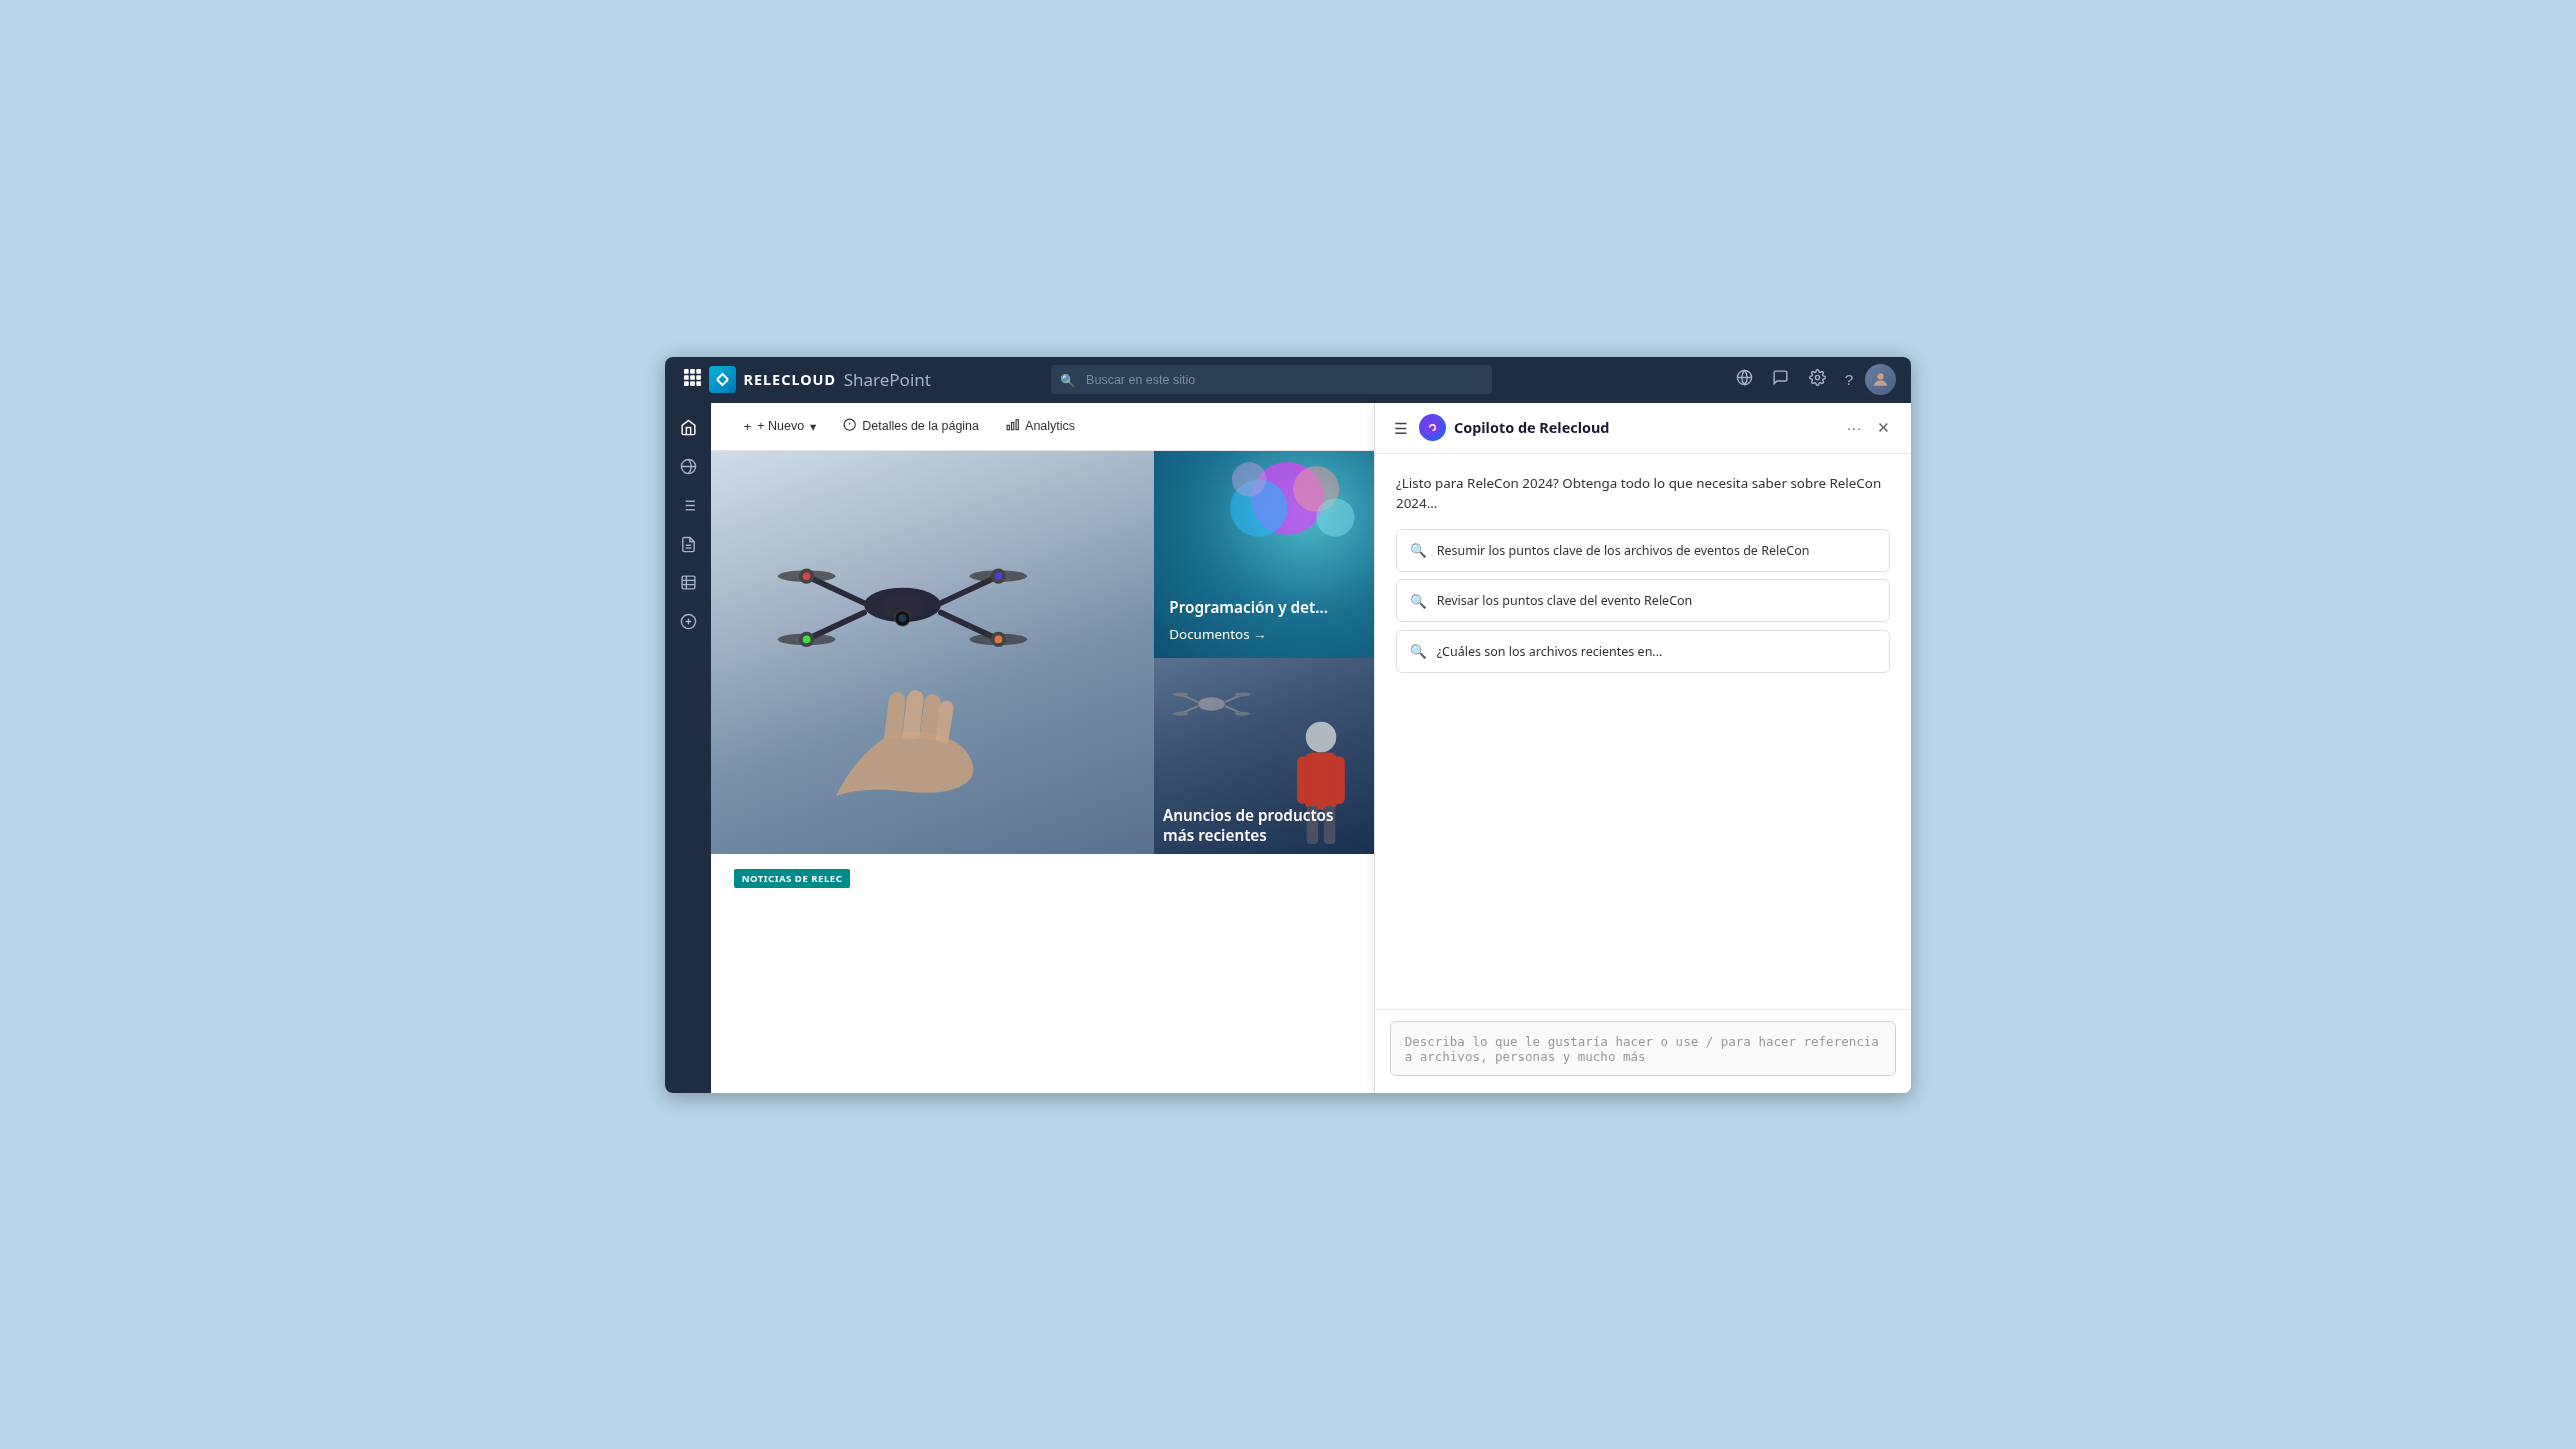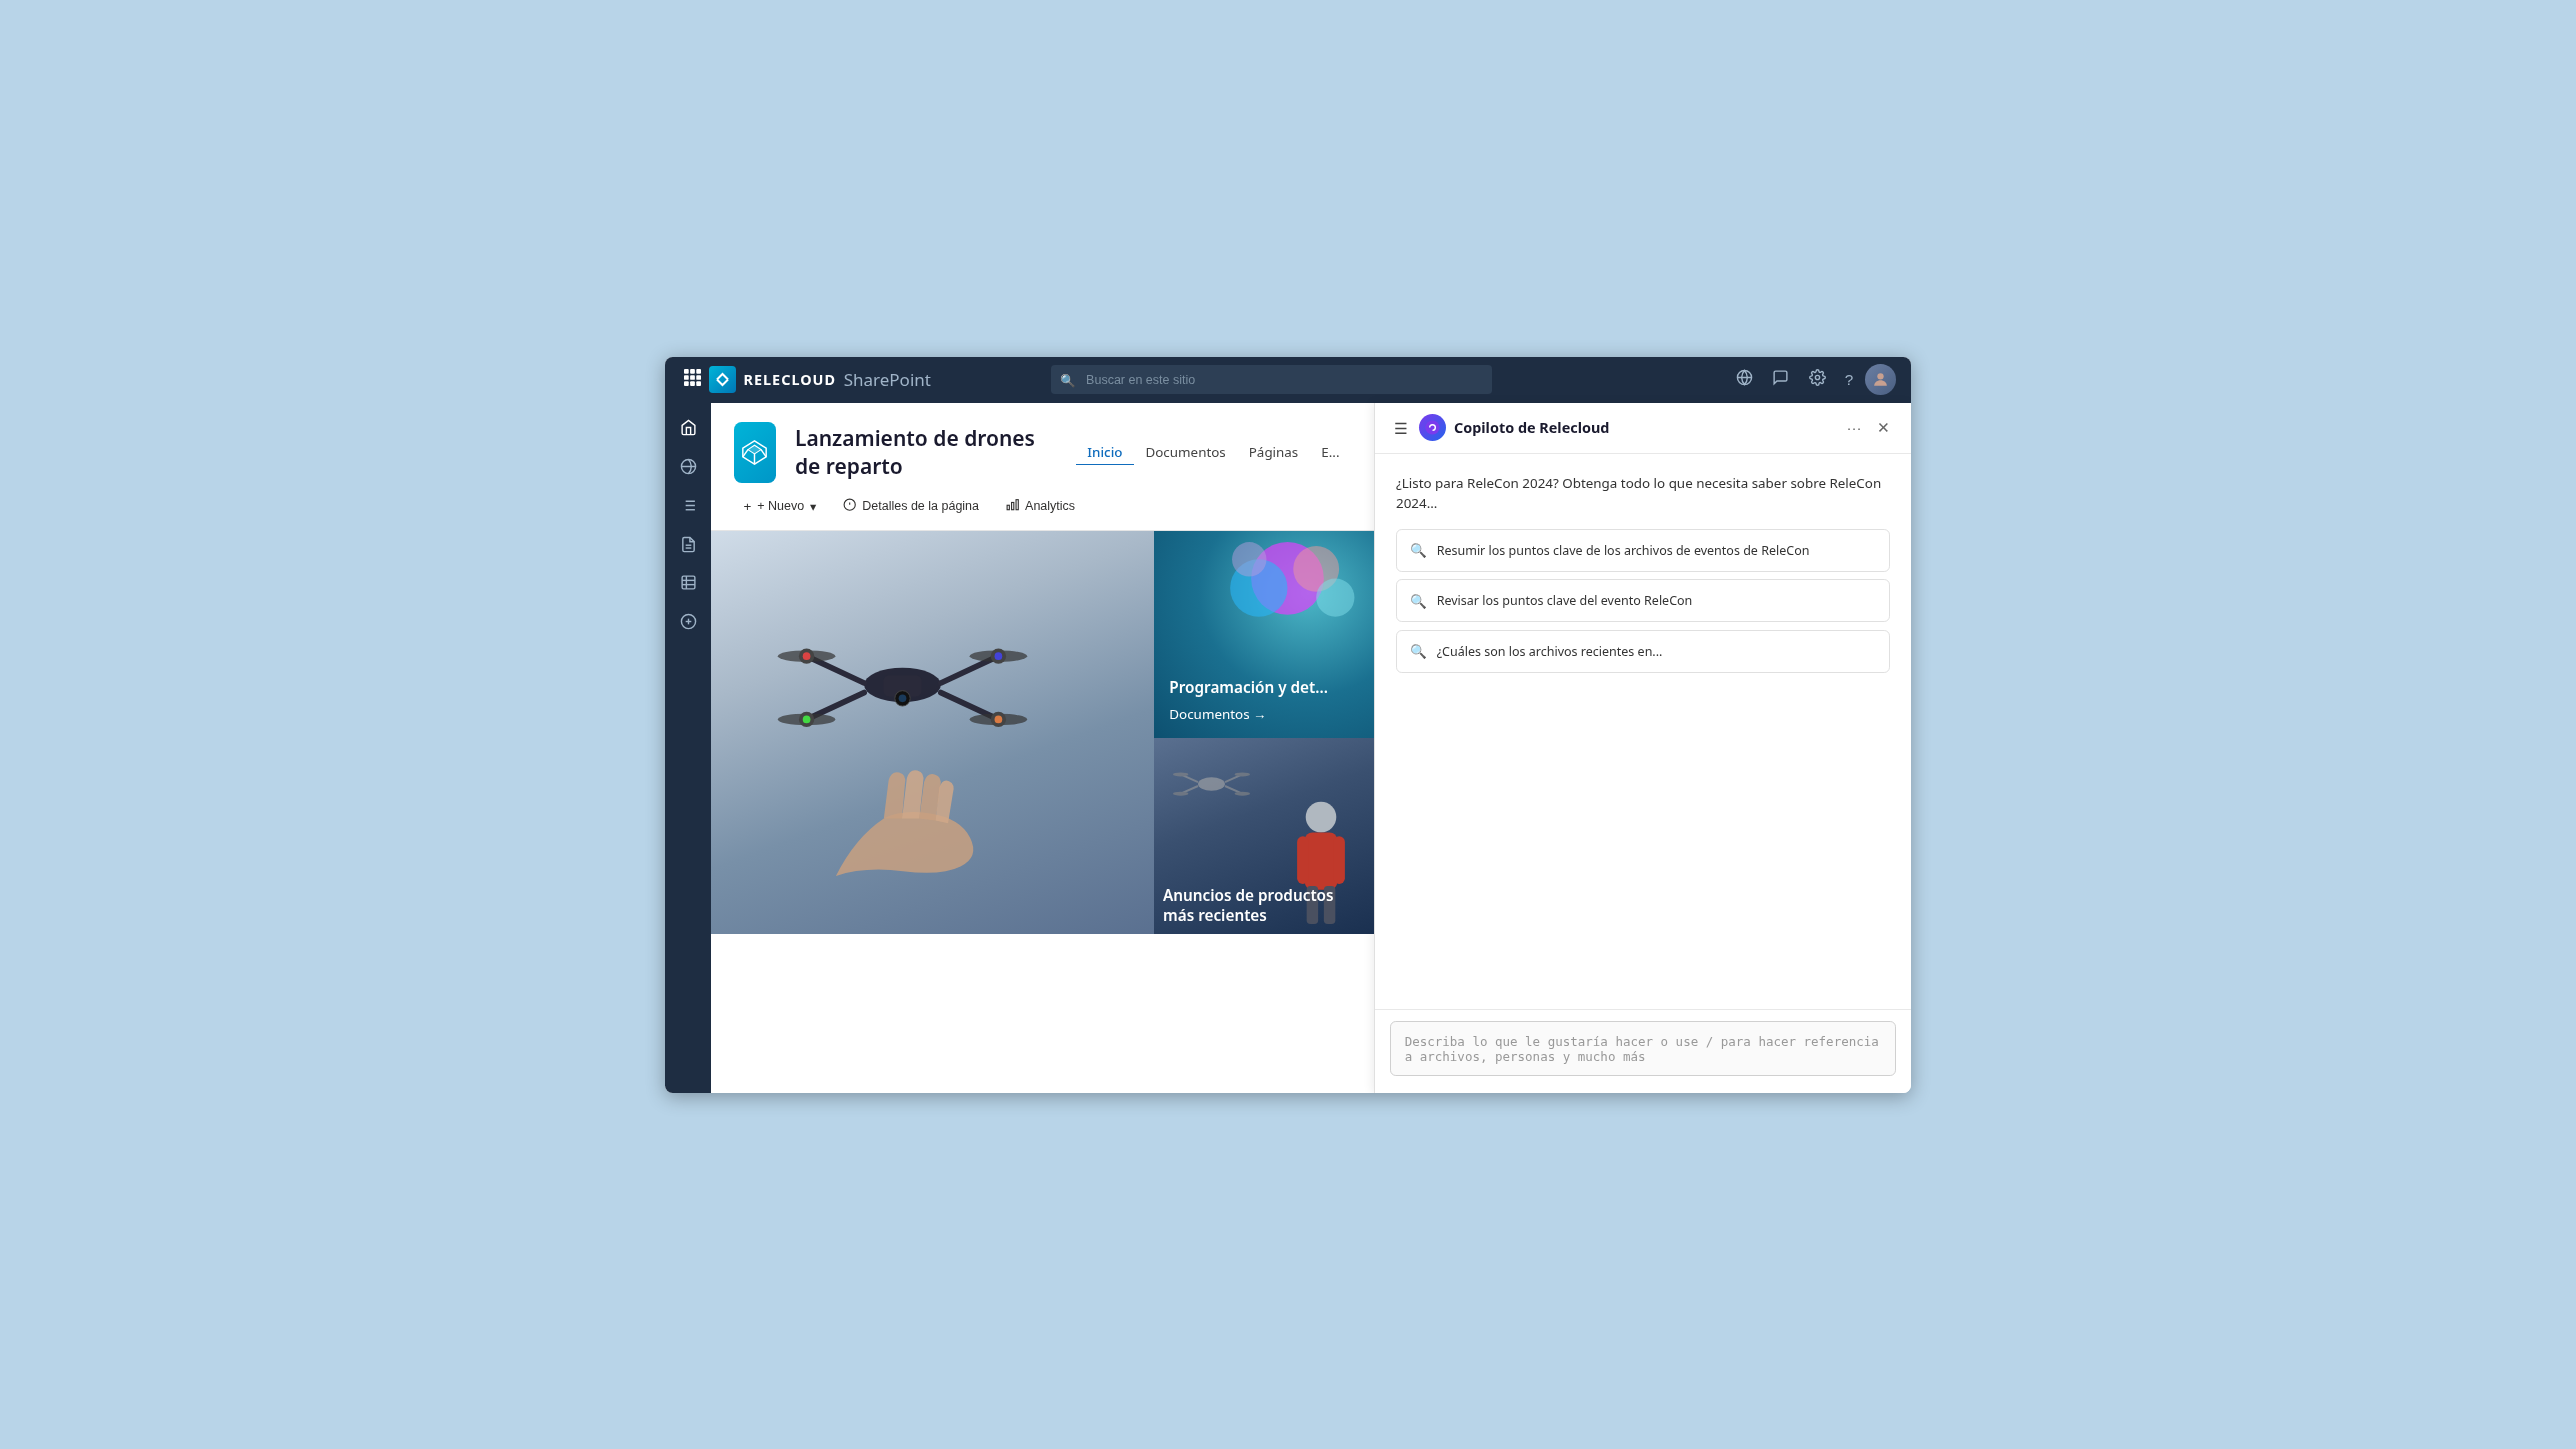--- a/index.html
+++ b/index.html
@@ -600,40 +600,20 @@
         <svg width="17" height="17" viewBox="0 0 24 24" fill="none" stroke="currentColor" stroke-width="2">
           <circle cx="12" cy="12" r="10"></circle>
           <line x1="12" y1="8" x2="12" y2="16"></line>
           <line x1="8" y1="12" x2="16" y2="12"></line>
         </svg>
       </button>
     </div>
 
     <div class="content-area">
 
-      <div class="site-header">
-        <div class="site-logo">
-          <svg width="35" height="35" viewBox="0 0 48 48" fill="none">
-            <path d="M24 8 L40 18 L40 30 L24 40 L8 30 L8 18 Z" stroke="white" stroke-width="2" fill="none"></path>
-            <path d="M15 20 L24 14 L33 20 L24 26 Z" stroke="white" stroke-width="1.5" fill="rgba(255,255,255,0.2)"></path>
-            <line x1="24" y1="26" x2="24" y2="40" stroke="white" stroke-width="2"></line>
-            <line x1="15" y1="20" x2="8" y2="30" stroke="white" stroke-width="2"></line>
-            <line x1="33" y1="20" x2="40" y2="30" stroke="white" stroke-width="2"></line>
-          </svg>
-        </div>
-        <div>
-          <h1 class="site-title">Lanzamiento de drones de reparto</h1>
-        </div>
-        <nav class="site-nav">
-          <a class="nav-item active">Inicio</a>
-          <a class="nav-item">Documentos</a>
-          <a class="nav-item">Páginas</a>
-          <a class="nav-item-truncated">E...</a>
-        </nav>
-      </div>
 
       <div class="toolbar">
         <button class="toolbar-btn">
           <span class="btn-icon">+</span>
           <span>+ Nuevo</span>
           <span>▾</span>
         </button>
         <button class="toolbar-btn">
           <span class="btn-icon">
             <svg width="13.4" height="13.4" viewBox="0 0 24 24" fill="none" stroke="currentColor" stroke-width="2">
@@ -740,20 +720,25 @@
                 <ellipse cx="8" cy="18" rx="8" ry="2" fill="#888"></ellipse>
                 <ellipse cx="72" cy="18" rx="8" ry="2" fill="#888"></ellipse>
                 <ellipse cx="8" cy="38" rx="8" ry="2" fill="#888"></ellipse>
                 <ellipse cx="72" cy="38" rx="8" ry="2" fill="#888"></ellipse>
               </svg>
               <h3>Anuncios de productos más recientes</h3>
             </div>
           </div>
         </div>
 
+        <div class="bottom-section">
+          <div style="display:flex; align-items:center; gap:7.7px;">
+            <span class="news-badge">NOTICIAS DE RELEC</span>
+          </div>
+        </div>
       </div>
     </div>
 
     <div class="copilot-panel">
       <div class="copilot-header">
         <span class="copilot-hamburger">☰</span>
         <div class="copilot-logo">
           <svg width="17" height="17" viewBox="0 0 24 24" fill="none">
             <circle cx="12" cy="12" r="10" fill="url(#cg)"></circle>
             <path d="M8 12c0-2.2 1.8-4 4-4s4 1.8 4 4-1.8 4-4 4" stroke="white" stroke-width="2" fill="none"></path>

